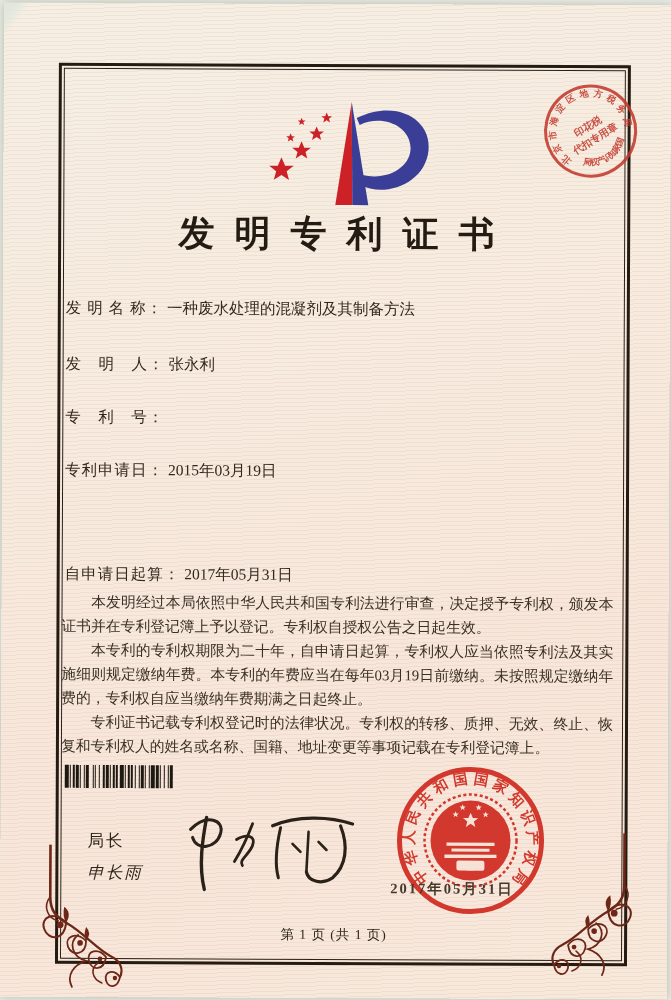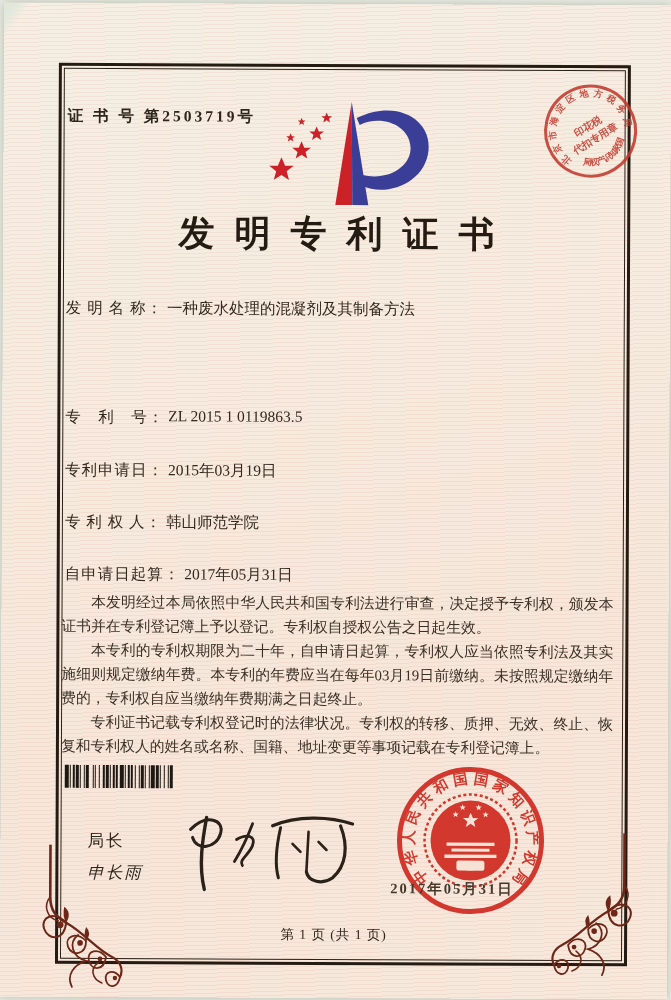--- a/index.html
+++ b/index.html
@@ -74,21 +74,20 @@
 <body>
 
 <div id="paper">
 
   <div id="bed-corner" class="abs"></div>
 
   <div id="frame-outer" class="abs">
     <div id="frame-inner"></div>
   </div>
 
-  <div id="cert-number" class="abs">证 书 号 第2503719号</div>
 
   <svg id="logo" class="abs" viewBox="0 0 184 116">
     <defs>
       <polygon id="star" points="0,-10 2.9,-3.2 9.8,-3.2 4.2,1.2 6.1,8.1 0,4.1 -6.1,8.1 -4.2,1.2 -9.8,-3.2 -2.9,-3.2"></polygon>
     </defs>
 
     <path d="M97,22 C138,2 172,24 169,54 C166,86 128,101 103,90 C96,87 95,79 103,79 C129,85 152,70 151,51 C150,29 122,18 100,29 Z" fill="#3a3e96"></path>
 
     <polygon points="92,6 76,109 93,109" fill="#cb2127"></polygon>
     <polygon points="92,6 93,109 109,109" fill="#3a3e96"></polygon>
@@ -100,31 +99,30 @@
     <use href="#star" transform="translate(42,26) scale(0.4)" fill="#cb2127"></use>
     <use href="#star" transform="translate(31,42) scale(0.45)" fill="#cb2127"></use>
   </svg>
 
   <div id="title" class="abs">发明专利证书</div>
 
   <div id="row-0" class="row abs">
     <span class="lbl">发 明 名 称：</span>
     <span class="val">一种废水处理的混凝剂及其制备方法</span>
   </div>
+  <div id="row-1" class="row abs">
+    <span class="lbl">发　明　人：</span>
+    <span class="val">张永利</span>
+  </div>
   <div id="row-2" class="row abs">
     <span class="lbl">专　利　号：</span>
-    <span class="val">ZL 2015 1 0119863.5</span>
   </div>
   <div id="row-3" class="row abs">
     <span class="lbl">专利申请日：</span>
     <span class="val">2015年03月19日</span>
-  </div>
-  <div id="row-4" class="row abs">
-    <span class="lbl">专 利 权 人：</span>
-    <span class="val">韩山师范学院</span>
   </div>
   <div id="row-5" class="row abs">
     <span class="lbl">自申请日起算：</span>
     <span class="val">2017年05月31日</span>
   </div>
 
   <div id="body-text" class="abs">
     <p>本发明经过本局依照中华人民共和国专利法进行审查，决定授予专利权，颁发本证书并在专利登记簿上予以登记。专利权自授权公告之日起生效。</p>
     <p>本专利的专利权期限为二十年，自申请日起算，专利权人应当依照专利法及其实施细则规定缴纳年费。本专利的年费应当在每年03月19日前缴纳。未按照规定缴纳年费的，专利权自应当缴纳年费期满之日起终止。</p>
     <p>专利证书记载专利权登记时的法律状况。专利权的转移、质押、无效、终止、恢复和专利权人的姓名或名称、国籍、地址变更等事项记载在专利登记簿上。</p>

